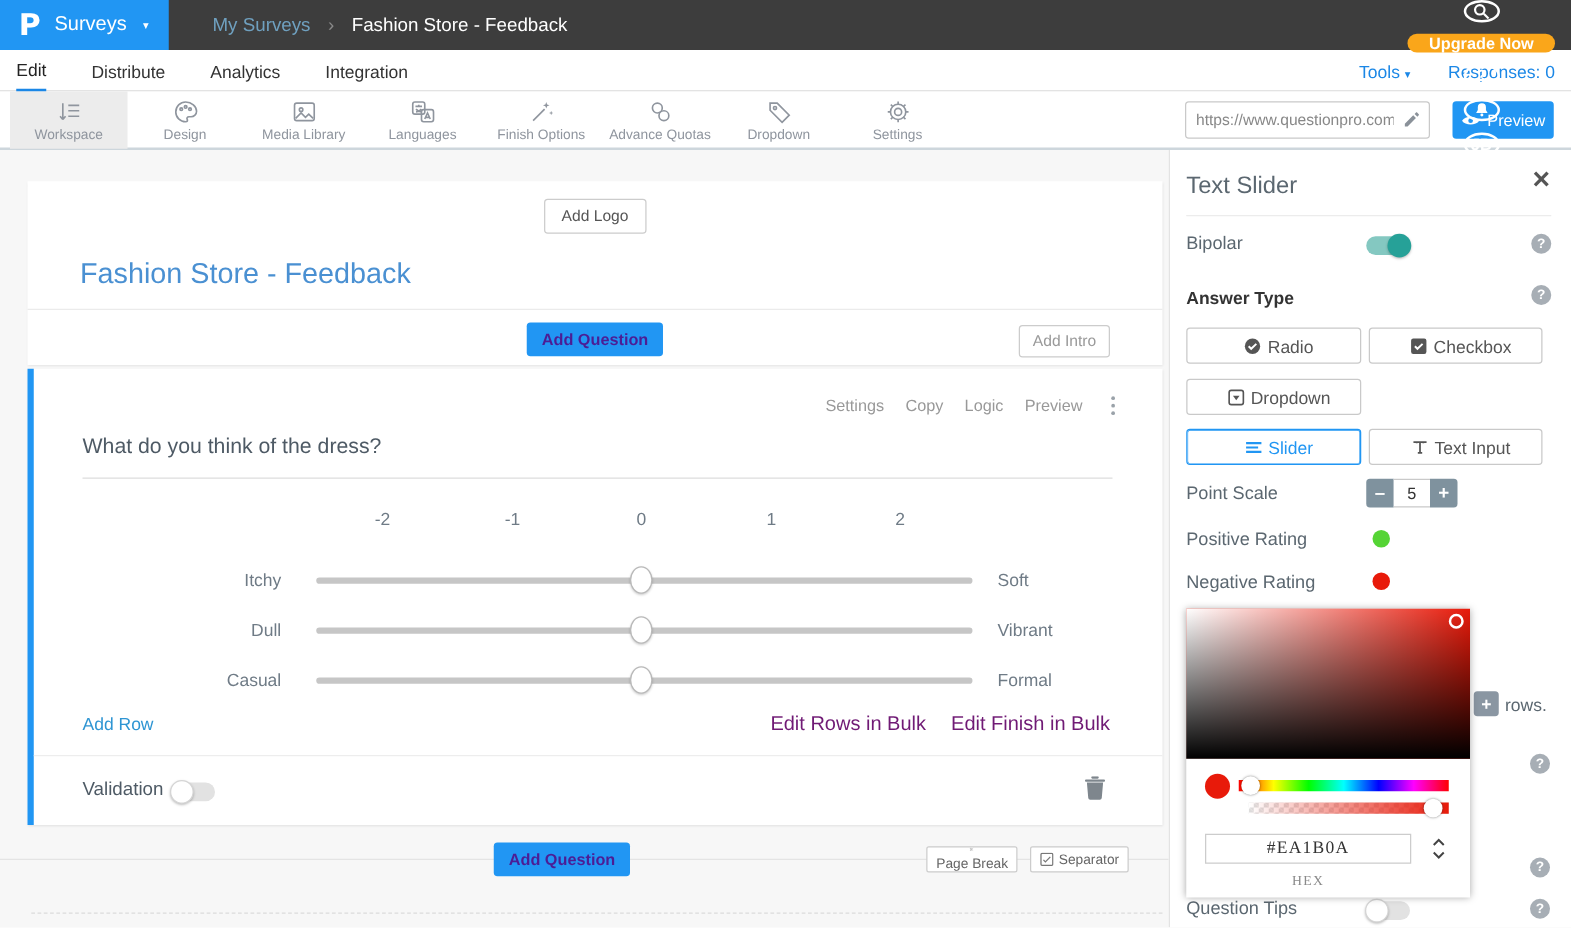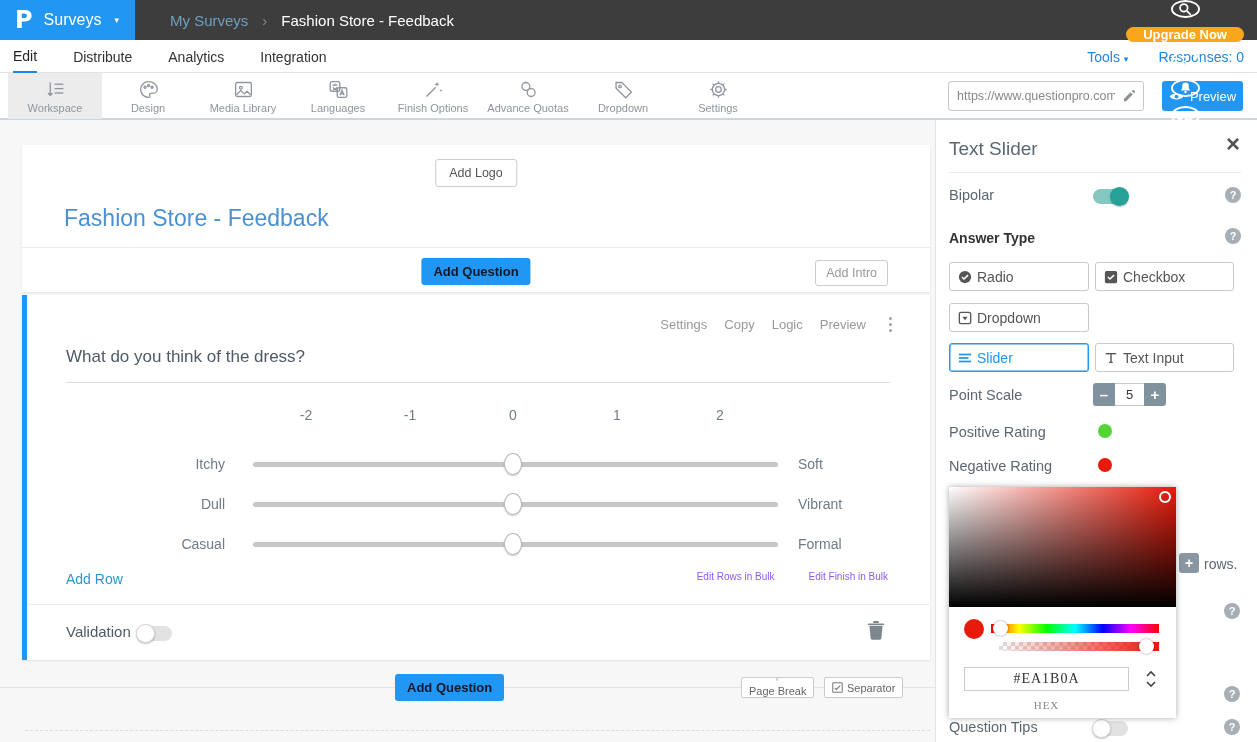--- a/index.html
+++ b/index.html
@@ -42,42 +42,42 @@
   .pencil { position:absolute; right:7px; top:7px; width:15px; height:15px; cursor:pointer; }
   .preview-btn { position:absolute; left:1162px; top:8px; width:81px; height:30px; background:#2196f3; border:none; border-radius:3px; color:#fff; font-size:13px; display:flex; align-items:center; justify-content:center; gap:6px; cursor:pointer; font-family:inherit; }
 
   
   .main { position:absolute; left:0; top:120px; width:935px; height:622px; background:#f7f7f7; }
   .card { background:#fff; box-shadow:0 1px 2px rgba(0,0,0,.09); }
   .card1 { position:absolute; left:22px; top:25px; width:908px; height:147px; }
   .addlogo { position:absolute; left:50%; transform:translateX(-50%); top:14px; padding:6px 13px; background:#fff; border:1px solid #ccc; border-radius:3px; font-size:12.5px; color:#555; cursor:pointer; font-family:inherit; }
   .survey-title { position:absolute; left:42px; top:60px; font-size:23px; color:#4a90d2; font-weight:400; }
   .card1-div { position:absolute; left:0; right:0; top:102px; border-top:1px solid #ebebeb; }
-  .btn-blue { background:#2196f3; border:none; border-radius:3px; color:#0f172a; font-size:13px; font-weight:bold; padding:6px 12px; cursor:pointer; font-family:inherit; }
+  .btn-blue { background:#2196f3; border:none; border-radius:3px; color:#4c1d95; font-size:13px; font-weight:bold; padding:6px 12px; cursor:pointer; font-family:inherit; }
   .addq1 { position:absolute; left:50%; transform:translateX(-50%); top:113px; }
   .addintro { position:absolute; right:42px; top:115px; padding:5px 10px; background:#fff; border:1px solid #ccc; border-radius:3px; font-size:12.5px; color:#999; cursor:pointer; font-family:inherit; }
 
   
   .qcard { position:absolute; left:22px; top:175px; width:908px; height:365px; border-left:5px solid #2196f3; }
   .qactions { position:absolute; top:22px; right:38px; display:flex; align-items:center; gap:17px; }
   .qaction { font-size:13px; color:#999; cursor:pointer; }
   .vdots { display:flex; flex-direction:column; gap:3px; margin-left:6px; cursor:pointer; }
   .vdots i { width:3px; height:3px; border-radius:50%; background:#9aa2a9; }
   .qtitle { position:absolute; left:39px; top:52px; font-size:17px; color:#4e5a65; cursor:text; }
   .qunderline { position:absolute; left:39px; right:40px; top:87px; border-bottom:1px solid #ddd; }
   .scale-row { position:absolute; left:0; top:112px; width:100%; height:18px; }
   .scale-lbl { position:absolute; transform:translateX(-50%); font-size:14px; color:#6f7b86; }
   .srow { position:absolute; left:0; width:100%; height:24px; }
   .srow .llabel { position:absolute; left:108px; width:90px; top:3px; text-align:right; font-size:14px; color:#6f7b86; }
   .srow .track { position:absolute; left:226px; top:9px; width:525px; height:5px; background:#c6c6c6; border-radius:3px; cursor:pointer; }
   .srow .handle { position:absolute; left:477px; top:0; width:18px; height:22px; background:#fff; border:1px solid #b9b9b9; border-radius:50%; box-shadow:0 1px 2px rgba(0,0,0,.2); cursor:grab; }
   .srow .rlabel { position:absolute; left:771px; top:3px; font-size:14px; color:#6f7b86; }
   .addrow { position:absolute; left:39px; top:276px; font-size:14px; color:#2e95d3; cursor:pointer; }
   .bulk { position:absolute; right:42px; top:276px; display:flex; gap:20px; }
-  .bulk span { font-size:10px; color:#8b5cf6; cursor:pointer;margin-left:14px; }
+  .bulk span { font-size:16px; color:#701a75; cursor:pointer; }
   .qdiv2 { position:absolute; left:0; right:0; top:309px; border-top:1px solid #ededed; }
   .vlabel { position:absolute; left:39px; top:328px; font-size:15px; color:#4e5a65; }
   .toggle { position:relative; width:35px; height:15px; border-radius:8px; cursor:pointer; }
   .toggle .knob { position:absolute; top:-2px; width:19px; height:19px; border-radius:50%; box-shadow:0 1px 2px rgba(0,0,0,.25); }
   .toggle.off { background:#e2e2e2; }
   .toggle.off .knob { left:-1px; background:#fff; border:1px solid #d5d5d5; }
   .toggle.on { background:#84c8c1; }
   .toggle.on .knob { right:-1px; background:#26a198; }
   .vtoggle { position:absolute; left:110px; top:331px; }
   .trash { position:absolute; right:46px; top:326px; width:16px; height:19px; cursor:pointer; }
@@ -95,21 +95,21 @@
   .ptitle { position:absolute; left:13px; top:18px; font-size:19px; color:#5b6770; }
   .pclose { position:absolute; right:17px; top:12px; font-size:24px; color:#555; font-weight:bold; cursor:pointer; line-height:1; }
   .pdiv { position:absolute; left:13px; right:16px; top:52px; border-top:1px solid #ececec; }
   .plabel { font-size:14.5px; color:#5b6770; }
   .help { position:absolute; width:16px; height:16px; border-radius:50%; background:#a7aeb5; color:#fff; font-size:11px; font-weight:bold; display:flex; align-items:center; justify-content:center; cursor:pointer; }
   .bip-label { position:absolute; left:13px; top:67px; }
   .bip-toggle { position:absolute; left:157px; top:69px; }
   .help1 { right:16px; top:67px; }
   .atype { position:absolute; left:13px; top:110px; font-size:14px; font-weight:bold; color:#333; }
   .help2 { right:16px; top:108px; }
-  .tbtn { position:absolute; height:29px; background:#fff; border:1px solid #c9c9c9; border-radius:3px; display:flex; align-items:center; padding-left:8px; gap:5px; font-size:14px; color:#555; cursor:pointer; font-family:inherit; }
+  .tbtn { position:absolute; height:29px; background:#fff; border:1px solid #c9c9c9; border-radius:3px; display:flex; align-items:center; padding-left:8px; gap:5px; font-size:14px; color:#555; cursor:pointer; font-family:inherit;justify-content:center; }
   .tbtn svg { flex:0 0 auto; }
   .tbtn.selected { border:1px solid #2196f3; color:#2196f3; box-shadow:0 0 0 .5px #2196f3 inset; }
   .c1 { left:13px; width:140px; } .c2 { left:159px; width:139px; }
   .r1 { top:142px; } .r2 { top:183px; } .r3 { top:223px; }
   .ps-label { position:absolute; left:13px; top:267px; }
   .stepper { position:absolute; left:157px; top:263px; display:flex; }
   .step-btn { width:22px; height:23px; background:#7f929e; color:#fff; border:none; font-size:15px; font-weight:bold; cursor:pointer; display:flex; align-items:center; justify-content:center; font-family:inherit; }
   .step-minus { border-radius:3px 0 0 3px; }
   .step-plus { border-radius:0 3px 3px 0; }
   .step-input { width:29px; height:23px; border:1px solid #c9c9c9; border-left:none; border-right:none; text-align:center; font-size:13px; color:#333; font-family:inherit; }

